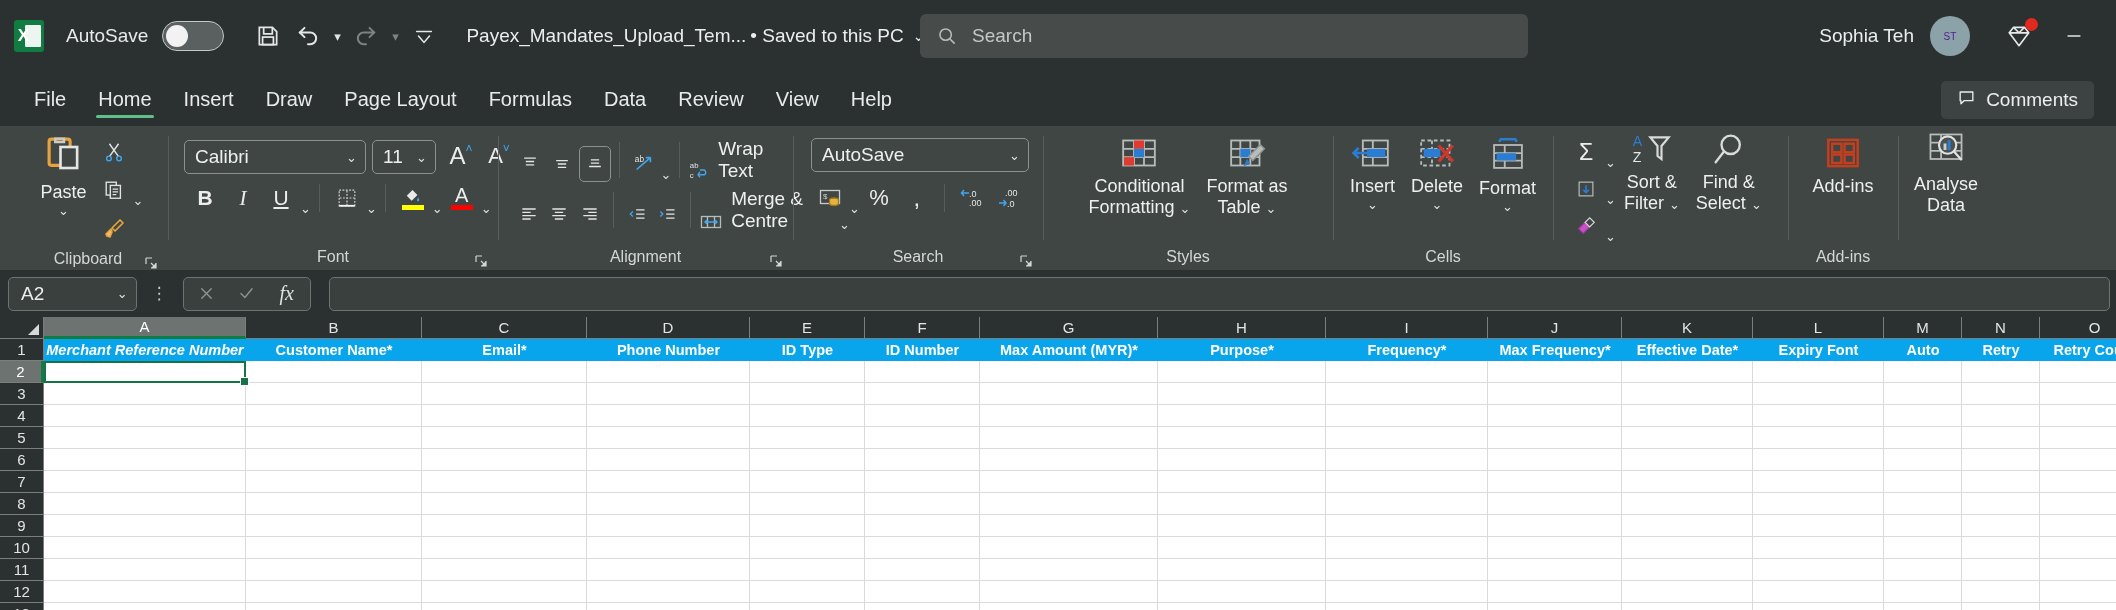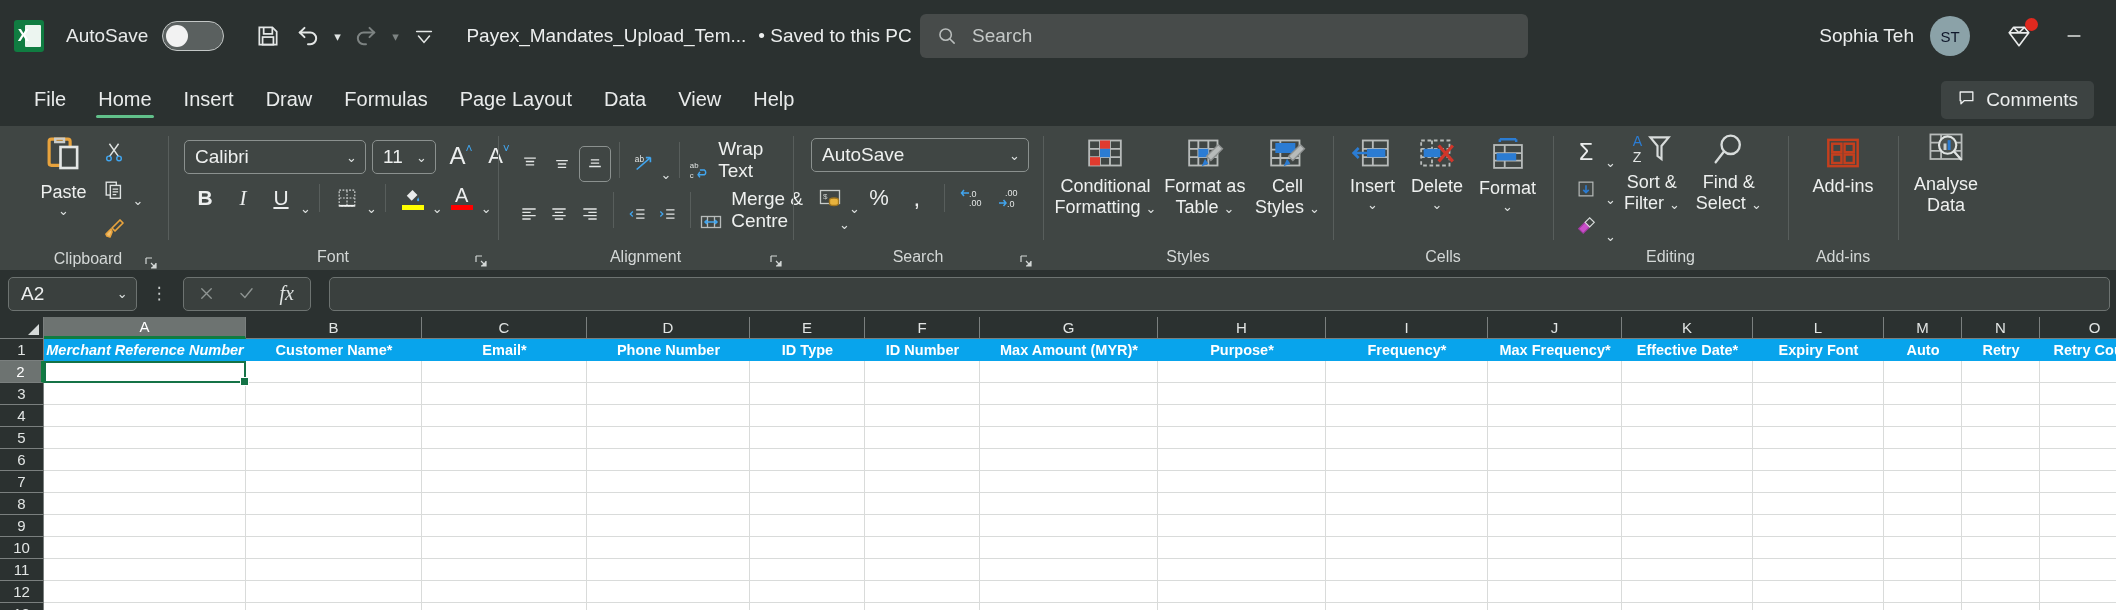--- a/index.html
+++ b/index.html
@@ -56,39 +56,39 @@
   }
   .tb-caret {
     width: 18px; height: 40px; display:flex; align-items:center; justify-content:center;
     color:#dfe3e2; font-size:13px; cursor:pointer; flex:0 0 auto;
   }
   .tb-caret.dim { color: #7d8382; }
   .doc-title {
     color: #eceeee; font-size: 19px; margin-left: 22px; white-space: nowrap;
   }
   .saved-state {
-    color: #eceeee; font-size: 19px; margin-left: 12px; white-space: nowrap;
+    color: #eceeee; font-size: 19px; margin-left: 4px; white-space: nowrap;
     display:flex; align-items:center; gap:9px; cursor:pointer;text-align:center;
   }
   .searchbox {
     position: absolute; left: 920px; top: 14px;
     width: 608px; height: 44px;
     background: #474b4a; border-radius: 6px;
     display: flex; align-items: center; padding: 0 16px; cursor: text;
   }
   .searchbox .sicon { color: #b9bdbc; margin-right: 14px; display:flex; }
   .searchbox .stext { color: #c4c8c7; font-size: 19px; }
   .titlebar-right {
     position: absolute; right: 14px; top: 0; height: 72px;
     display: flex; align-items: center; gap: 4px;
   }
   .username { color: #eceeee; font-size: 19px; margin-right: 12px; white-space: nowrap;}
   .avatar {
     width: 40px; height: 40px; border-radius: 50%;
-    background: #8ba2a8; color: #0f172a; font-size: 15px;
+    background: #8ba2a8; color: #4c1d95; font-size: 10px;
     display:flex; align-items:center; justify-content:center; cursor:pointer;
     margin-right: 22px;
   }
   .gem-wrap { position: relative; width: 46px; height: 46px; display:flex; align-items:center; justify-content:center; cursor:pointer;}
   .gem-badge {
     position: absolute; right: 4px; top: 5px; width: 13px; height: 13px;
     border-radius: 50%; background: #e0291f;
   }
   .winbtn {
     width: 56px; height: 46px; display:flex; align-items:center; justify-content:center;
@@ -308,23 +308,24 @@
         </svg>
     </div>
   </div>
 </div>
 
 <div class="tabstrip">
   <div class="tab">File</div>
   <div class="tab active">Home</div>
   <div class="tab">Insert</div>
   <div class="tab">Draw</div>
+  <div class="tab">Page Layout</div>
   <div class="tab">Formulas</div>
-  <div class="tab">Page Layout</div>
   <div class="tab">Data</div>
+  <div class="tab">Review</div>
   <div class="tab">View</div>
   <div class="tab">Help</div>
 
   <div class="comments-btn">
     <span>
       <svg width="19" height="19" viewBox="0 0 24 24" fill="none" stroke="currentColor" stroke-width="1.7" stroke-linejoin="round">
         <path d="M4 5h16v11H9l-4 4v-4H4z"></path>
       </svg>
     </span>
     <span>Comments</span>
@@ -615,34 +616,20 @@
           <rect x="8" y="7.5" width="6" height="5" fill="#2b7cd3" stroke="none"></rect>
           <path d="M13 12 20 5l2.5 2.5L15.5 14.5z" fill="#b7bbba" stroke="#8d9190" stroke-width=".8"></path>
           <path d="M12 13.5 10 18l4-1.5z" fill="#2b7cd3" stroke="none"></path>
         </svg>
         <span class="lbl">Format as</span>
         <span class="lbl" style="margin-top:0;">
           <span>Table</span>
           <span class="small-caret">⌄</span>
         </span>
       </div>
-      <div class="big-btn">
-        <svg width="40" height="34" viewBox="0 0 24 20" fill="none" stroke="#b7bbba" stroke-width="1.1">
-          <rect x="2.5" y="2.5" width="17" height="15"></rect>
-            <path d="M8 2.5v15M2.5 8h17M2.5 13h17"></path>
-          <rect x="5" y="4" width="12" height="6" fill="#2b7cd3" stroke="none"></rect>
-          <path d="M13 12 20 5l2.5 2.5L15.5 14.5z" fill="#b7bbba" stroke="#8d9190" stroke-width=".8"></path>
-          <path d="M12 13.5 10 18l4-1.5z" fill="#2b7cd3" stroke="none"></path>
-        </svg>
-        <span class="lbl">Cell</span>
-        <span class="lbl" style="margin-top:0;">
-          <span>Styles</span>
-          <span class="small-caret">⌄</span>
-        </span>
-      </div>
     </div>
     <div class="rgroup-label">Styles</div>
   </div>
 
   <div class="rgroup" style="width:220px">
     <div class="rgroup-body" style="justify-content:center;width:100%;">
       <div class="big-btn">
         <svg width="40" height="34" viewBox="0 0 24 20" fill="none" stroke="#b7bbba" stroke-width="1.1">
           <rect x="6.5" y="2.5" width="15" height="15"></rect>
             <path d="M12.5 2.5v15M6.5 7.5h15M6.5 12.5h15"></path>
@@ -721,21 +708,20 @@
           <circle cx="13" cy="7.5" r="5.5"></circle>
             <path d="m9 11.5-5 6.5" stroke-linecap="round"></path>
         </svg>
         <span class="lbl">Find &amp;</span>
         <span class="lbl" style="margin-top:0;">
           <span>Select</span>
           <span class="small-caret">⌄</span>
         </span>
       </div>
     </div>
-    <div class="rgroup-label">Editing</div>
   </div>
 
   <div class="rgroup" style="width:110px">
     <div class="rgroup-body" style="justify-content:center;width:100%;">
       <div class="big-btn" style="padding-top:6px;">
         <svg width="38" height="34" viewBox="0 0 24 22" fill="none" stroke="#c43f1e" stroke-width="1.6">
           <rect x="2.5" y="2.5" width="19" height="17"></rect>
           <rect x="5" y="5" width="6" height="5.5"></rect>
             <rect x="13" y="5" width="6" height="5.5"></rect>
           <rect x="5" y="12" width="6" height="5.5"></rect>

